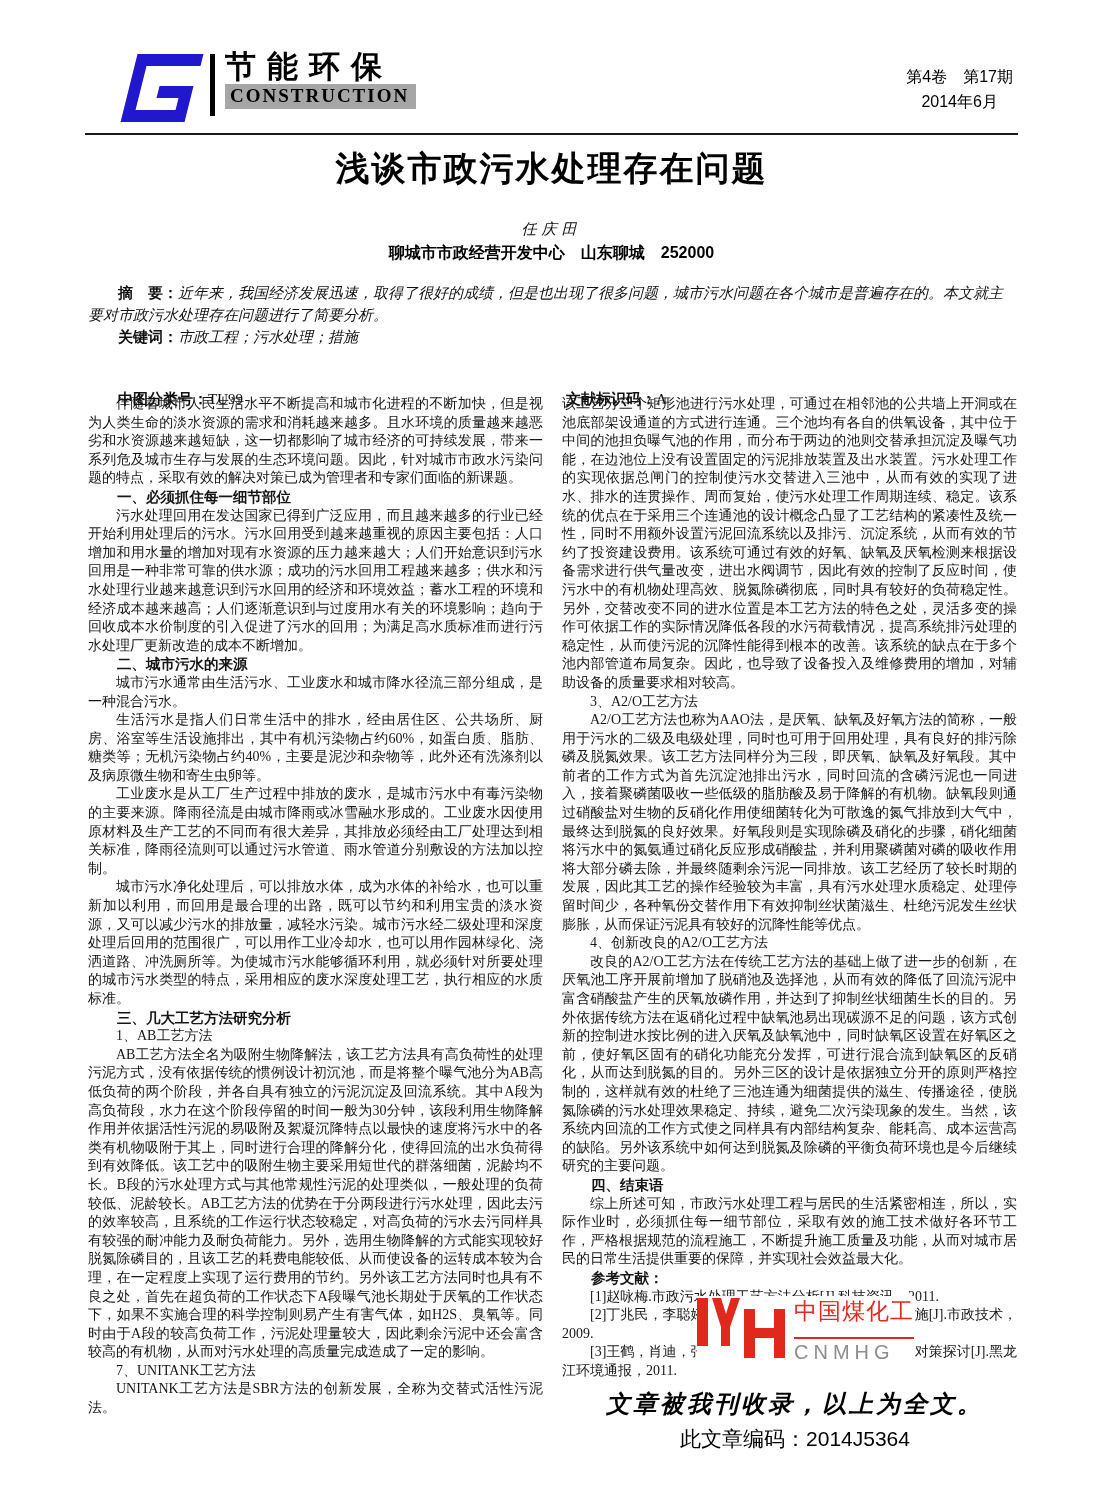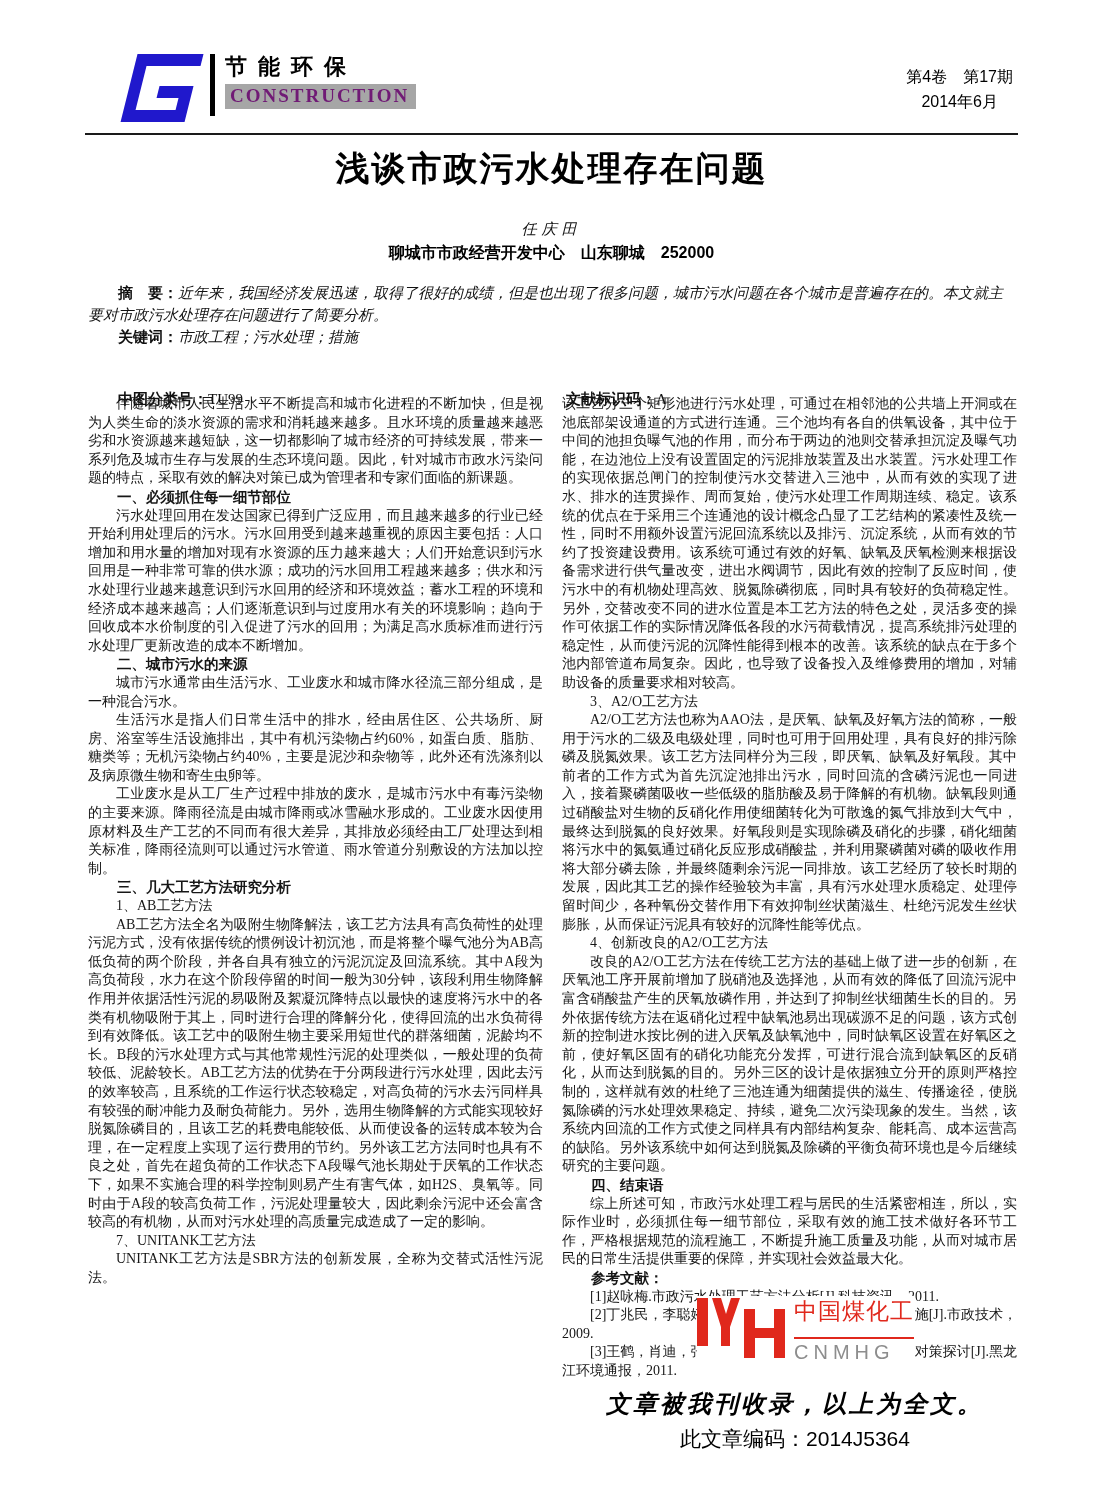--- a/index.html
+++ b/index.html
@@ -4,23 +4,23 @@
 <style>
   html,body{margin:0;padding:0;background:#e9e9e9;}
   .page{position:relative;width:1103px;height:1485px;margin:0 auto;background:#ffffff;
         color:#111;font-family:"Liberation Serif","DejaVu Serif",serif;overflow:hidden;}
 
   
   .hdr{position:absolute;top:50px;left:88px;right:88px;height:80px;}
   .logo-wrap{position:absolute;left:4px;top:2px;display:flex;align-items:flex-start;}
   .logo-g{display:block;}
   .vbar{width:5px;height:62px;background:#000;margin:2px 10px 0 6px;}
-  .logo-cn{font-family:Liberation Serif, serif;font-weight:bold;font-size:22px;
+  .logo-cn{font-family:Liberation Serif, serif;font-weight:bold;font-size:31px;
            letter-spacing:11px;color:#000;line-height:30px;white-space:nowrap;}
-  .logo-en{margin-top:2px;background:#a6a6a6;color:#701a75;font-family:"Liberation Serif",serif;
+  .logo-en{margin-top:2px;background:#a6a6a6;color:#000000;font-family:"Liberation Serif",serif;
            font-weight:bold;font-size:19px;letter-spacing:2px;padding:1px 7px 2px 5px;display:inline-block;}
   .issue{position:absolute;right:2px;top:14px;text-align:center;
          font-family:"Liberation Sans",sans-serif;font-size:16px;line-height:25px;color:#000;}
   .hr{position:absolute;top:133px;left:85px;right:85px;border-top:2px solid #1a1a1a;}
 
   
   .title{position:absolute;top:146px;left:0;width:100%;margin:0;text-align:center;
          font-family:"Liberation Serif",serif;font-weight:bold;font-size:34px;letter-spacing:2px;color:#000;}
   .author{position:absolute;top:220px;left:0;width:100%;text-align:center;
           font-size:15px;letter-spacing:5px;font-style:italic;color:#111;}
@@ -100,20 +100,21 @@
 
   <div class="body">
     <div class="col">
       <p class="bp">伴随着城市人民生活水平不断提高和城市化进程的不断加快，但是视为人类生命的淡水资源的需求和消耗越来越多。且水环境的质量越来越恶劣和水资源越来越短缺，这一切都影响了城市经济的可持续发展，带来一系列危及城市生存与发展的生态环境问题。因此，针对城市市政水污染问题的特点，采取有效的解决对策已成为管理者和专家们面临的新课题。</p>
       <p class="bh">一、必须抓住每一细节部位</p>
       <p class="bp">污水处理回用在发达国家已得到广泛应用，而且越来越多的行业已经开始利用处理后的污水。污水回用受到越来越重视的原因主要包括：人口增加和用水量的增加对现有水资源的压力越来越大；人们开始意识到污水回用是一种非常可靠的供水源；成功的污水回用工程越来越多；供水和污水处理行业越来越意识到污水回用的经济和环境效益；蓄水工程的环境和经济成本越来越高；人们逐渐意识到与过度用水有关的环境影响；趋向于回收成本水价制度的引入促进了污水的回用；为满足高水质标准而进行污水处理厂更新改造的成本不断增加。</p>
       <p class="bh">二、城市污水的来源</p>
       <p class="bp">城市污水通常由生活污水、工业废水和城市降水径流三部分组成，是一种混合污水。</p>
       <p class="bp">生活污水是指人们日常生活中的排水，经由居住区、公共场所、厨房、浴室等生活设施排出，其中有机污染物占约60%，如蛋白质、脂肪、糖类等；无机污染物占约40%，主要是泥沙和杂物等，此外还有洗涤剂以及病原微生物和寄生虫卵等。</p>
       <p class="bp">工业废水是从工厂生产过程中排放的废水，是城市污水中有毒污染物的主要来源。降雨径流是由城市降雨或冰雪融水形成的。工业废水因使用原材料及生产工艺的不同而有很大差异，其排放必须经由工厂处理达到相关标准，降雨径流则可以通过污水管道、雨水管道分别敷设的方法加以控制。</p>
+      <p class="bp">城市污水净化处理后，可以排放水体，成为水体的补给水，也可以重新加以利用，而回用是最合理的出路，既可以节约和利用宝贵的淡水资源，又可以减少污水的排放量，减轻水污染。城市污水经二级处理和深度处理后回用的范围很广，可以用作工业冷却水，也可以用作园林绿化、浇洒道路、冲洗厕所等。为使城市污水能够循环利用，就必须针对所要处理的城市污水类型的特点，采用相应的废水深度处理工艺，执行相应的水质标准。</p>
       <p class="bh">三、几大工艺方法研究分析</p>
       <p class="bs">1、AB工艺方法</p>
       <p class="bp">AB工艺方法全名为吸附生物降解法，该工艺方法具有高负荷性的处理污泥方式，没有依据传统的惯例设计初沉池，而是将整个曝气池分为AB高低负荷的两个阶段，并各自具有独立的污泥沉淀及回流系统。其中A段为高负荷段，水力在这个阶段停留的时间一般为30分钟，该段利用生物降解作用并依据活性污泥的易吸附及絮凝沉降特点以最快的速度将污水中的各类有机物吸附于其上，同时进行合理的降解分化，使得回流的出水负荷得到有效降低。该工艺中的吸附生物主要采用短世代的群落细菌，泥龄均不长。B段的污水处理方式与其他常规性污泥的处理类似，一般处理的负荷较低、泥龄较长。AB工艺方法的优势在于分两段进行污水处理，因此去污的效率较高，且系统的工作运行状态较稳定，对高负荷的污水去污同样具有较强的耐冲能力及耐负荷能力。另外，选用生物降解的方式能实现较好脱氮除磷目的，且该工艺的耗费电能较低、从而使设备的运转成本较为合理，在一定程度上实现了运行费用的节约。另外该工艺方法同时也具有不良之处，首先在超负荷的工作状态下A段曝气池长期处于厌氧的工作状态下，如果不实施合理的科学控制则易产生有害气体，如H2S、臭氧等。同时由于A段的较高负荷工作，污泥处理量较大，因此剩余污泥中还会富含较高的有机物，从而对污水处理的高质量完成造成了一定的影响。</p>
       <p class="bs">7、UNITANK工艺方法</p>
       <p class="bp">UNITANK工艺方法是SBR方法的创新发展，全称为交替式活性污泥法。</p>
     </div>
     <div class="col">
       <p class="bp cont">该工艺分三个矩形池进行污水处理，可通过在相邻池的公共墙上开洞或在池底部架设通道的方式进行连通。三个池均有各自的供氧设备，其中位于中间的池担负曝气池的作用，而分布于两边的池则交替承担沉淀及曝气功能，在边池位上没有设置固定的污泥排放装置及出水装置。污水处理工作的实现依据总闸门的控制使污水交替进入三池中，从而有效的实现了进水、排水的连贯操作、周而复始，使污水处理工作周期连续、稳定。该系统的优点在于采用三个连通池的设计概念凸显了工艺结构的紧凑性及统一性，同时不用额外设置污泥回流系统以及排污、沉淀系统，从而有效的节约了投资建设费用。该系统可通过有效的好氧、缺氧及厌氧检测来根据设备需求进行供气量改变，进出水阀调节，因此有效的控制了反应时间，使污水中的有机物处理高效、脱氮除磷彻底，同时具有较好的负荷稳定性。另外，交替改变不同的进水位置是本工艺方法的特色之处，灵活多变的操作可依据工作的实际情况降低各段的水污荷载情况，提高系统排污处理的稳定性，从而使污泥的沉降性能得到根本的改善。该系统的缺点在于多个池内部管道布局复杂。因此，也导致了设备投入及维修费用的增加，对辅助设备的质量要求相对较高。</p>
       <p class="bs">3、A2/O工艺方法</p>
       <p class="bp">A2/O工艺方法也称为AAO法，是厌氧、缺氧及好氧方法的简称，一般用于污水的二级及电级处理，同时也可用于回用处理，具有良好的排污除磷及脱氮效果。该工艺方法同样分为三段，即厌氧、缺氧及好氧段。其中前者的工作方式为首先沉淀池排出污水，同时回流的含磷污泥也一同进入，接着聚磷菌吸收一些低级的脂肪酸及易于降解的有机物。缺氧段则通过硝酸盐对生物的反硝化作用使细菌转化为可散逸的氮气排放到大气中，最终达到脱氮的良好效果。好氧段则是实现除磷及硝化的步骤，硝化细菌将污水中的氮氨通过硝化反应形成硝酸盐，并利用聚磷菌对磷的吸收作用将大部分磷去除，并最终随剩余污泥一同排放。该工艺经历了较长时期的发展，因此其工艺的操作经验较为丰富，具有污水处理水质稳定、处理停留时间少，各种氧份交替作用下有效抑制丝状菌滋生、杜绝污泥发生丝状膨胀，从而保证污泥具有较好的沉降性能等优点。</p>

